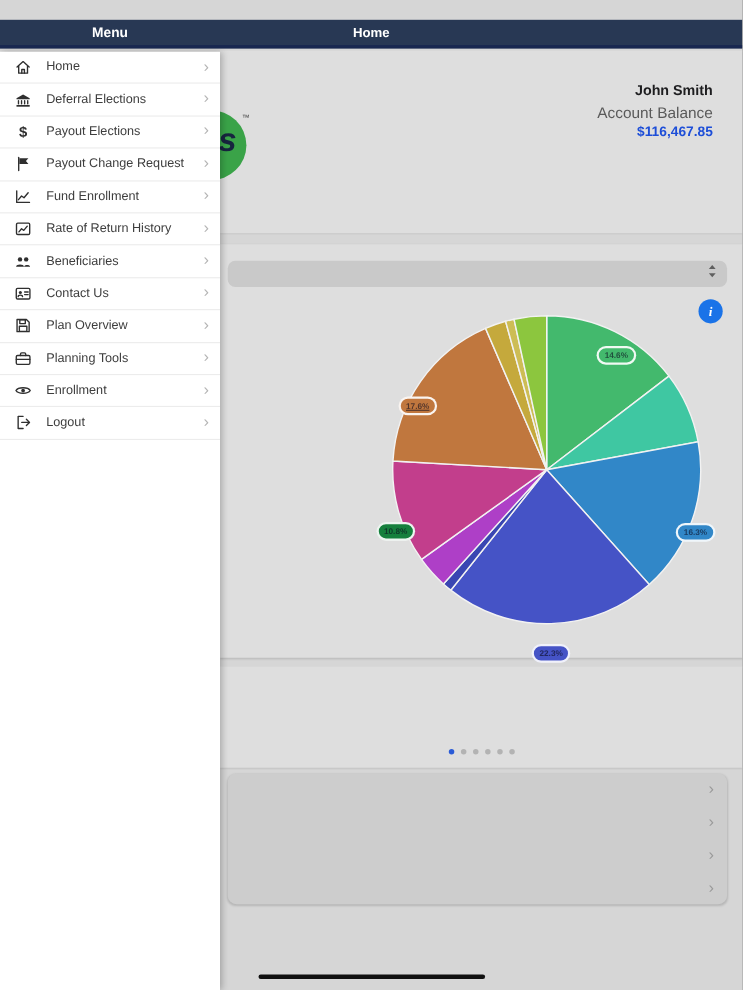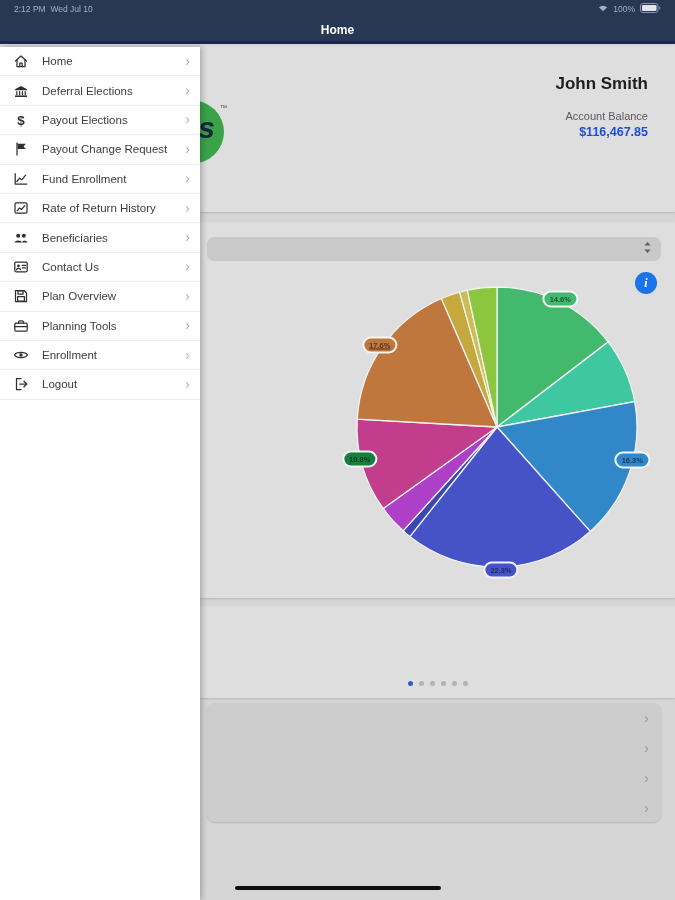--- a/index.html
+++ b/index.html
@@ -29,72 +29,53 @@
   .section{position:absolute;left:0;width:475px;background:#dedede;box-shadow:0 1px 2px rgba(0,0,0,0.15);}
   #profile-card{top:2px;height:166px;}
   #chart-card{top:178px;height:376px;}
   #carousel-card{top:562px;height:92px;}
 
   #logo{position:absolute;left:-42px;top:54px;width:66px;height:64px;border-radius:50%;background:#3aa348;}
   #logo .logo-s{position:absolute;right:9px;top:11px;font-size:30px;font-weight:bold;font-style:italic;color:#17243f;}
   #logo .logo-tm{position:absolute;right:-3px;top:4px;font-size:7px;color:#444;font-style:normal;}
 
   #profile-text{position:absolute;right:27px;top:28px;text-align:right;}
-  #profile-name{font-size:17px;font-weight:bold;color:#1d1d1f;}
-  #balance-label{font-size:11px;color:#5a5a5a;margin-top:16px;}
+  #profile-name{font-size:13px;font-weight:bold;color:#1d1d1f;}
+  #balance-label{font-size:14px;color:#5a5a5a;margin-top:5px;}
   #balance-value{font-size:12.5px;font-weight:bold;color:#1d4ed8;margin-top:3px;}
 
   #fund-select{position:absolute;left:7px;top:15px;width:454px;height:24px;background:#c9c9c9;border-radius:7px;
     display:flex;align-items:center;justify-content:flex-end;padding-right:9px;cursor:pointer;}
   #info-btn{position:absolute;left:435px;top:50px;width:22px;height:22px;border-radius:50%;background:#1a73e8;
     color:#fff;text-align:center;line-height:22px;font-size:12px;font-weight:bold;font-family:"Liberation Serif",serif;font-style:italic;cursor:pointer;}
 
   #pie-svg{position:absolute;left:152px;top:238px;width:290px;height:290px;}
   .pie-label{position:absolute;transform:translate(-50%,-50%);padding:2px 5px;border-radius:9px;
-    border:2px solid rgba(255,255,255,0.92);color:rgba(10,10,30,0.6);font-size:7.5px;font-weight:bold;z-index:12;}
+    border:2px solid rgba(255,255,255,0.92);color:rgba(10,10,30,0.6);font-size:7.5px;font-weight:bold;z-index:12;margin-top:24px;}
 
   #dots{position:absolute;left:0;top:637px;width:475px;display:flex;justify-content:center;gap:6px;}
   .dot{width:5px;height:5px;border-radius:50%;background:#b3b3b3;cursor:pointer;}
   .dot.active{background:#2a5bd7;}
 
   #bottom-card{position:absolute;left:7px;top:659px;width:454px;height:119px;background:#cdcdcd;border-radius:8px;
     box-shadow:0 1px 2px rgba(0,0,0,0.15);display:flex;flex-direction:column;}
   .b-row{flex:1 1 auto;display:flex;align-items:center;justify-content:flex-end;padding-right:12px;cursor:pointer;}
   .b-row .m-chev{color:#9a9a9a;font-size:15px;}
 
   #home-indicator{position:absolute;left:35px;top:842px;width:206px;height:4px;border-radius:2px;background:#101010;cursor:pointer;}
 </style>
 </head>
 <body>
 
 <div id="screen">
 
-  <div id="statusbar">
-    <div>
-      <span>2:12 PM</span>&nbsp;&nbsp;<span>Wed Jul 10</span>
-    </div>
-    <div class="sb-right">
-      <span>
-        <svg width="10" height="8" viewBox="0 0 10 8">
-            <path d="M5 7.2 L0.9 3.3 A6 6 0 0 1 9.1 3.3 Z" fill="#a6aec4"></path>
-          </svg>
-      </span>
-      <span>100%</span>
-      <span>
-        <svg width="21" height="10" viewBox="0 0 21 10">
-            <rect x="0.5" y="0.5" width="17.5" height="9" rx="2.5" fill="none" stroke="#8a94ab"></rect>
-            <rect x="2" y="2" width="14.5" height="6" rx="1.2" fill="#dfe4ee"></rect>
-            <path d="M19.3 3.2 v3.6 a2 2 0 0 0 0-3.6" fill="#8a94ab"></path>
-          </svg>
-      </span>
-    </div>
-  </div>
 
   <div id="navbar">
     <div id="home-title">Home</div>
+    <div id="menu-title">Menu</div>
   </div>
 
   <div id="content">
 
     <div class="section" id="profile-card">
       <div id="logo">
         <span class="logo-s">s</span>
         <span class="logo-tm">™</span>
       </div>
       <div id="profile-text">

